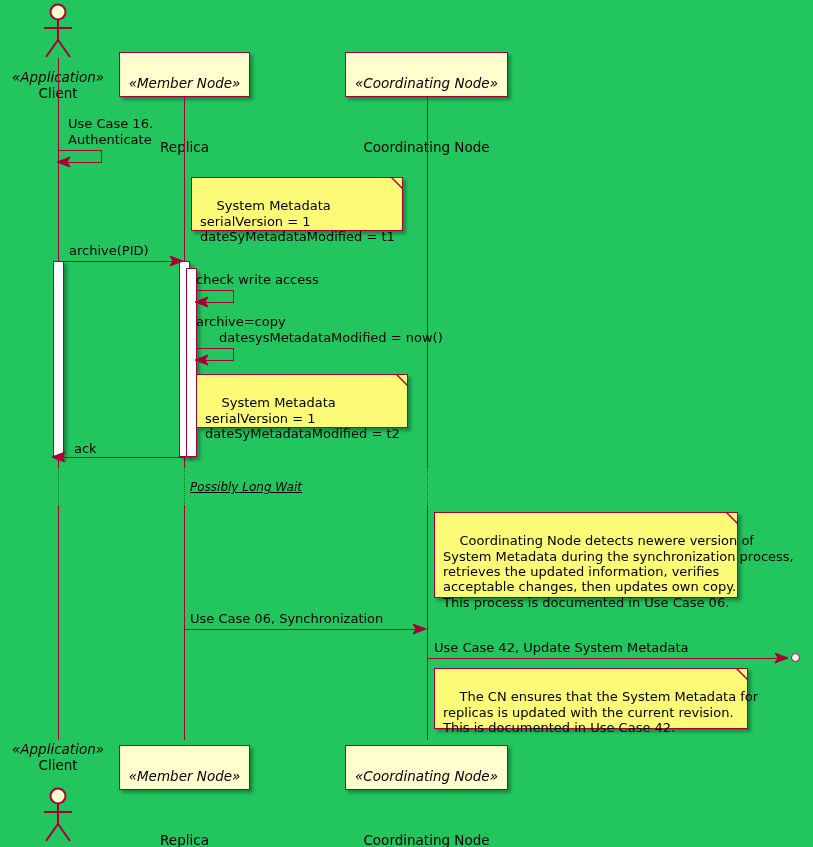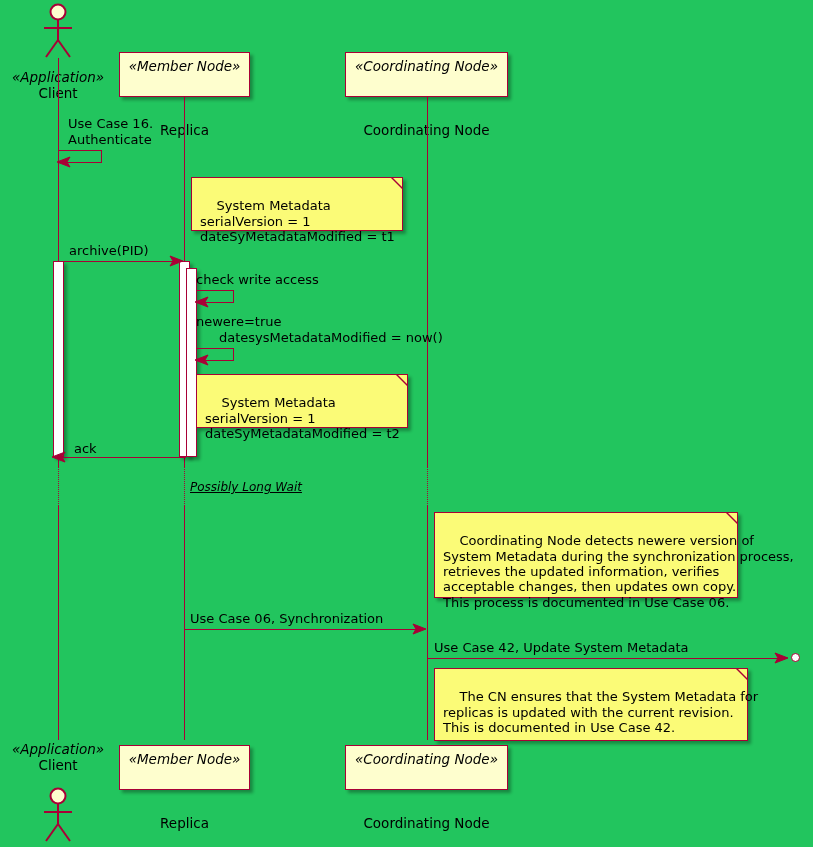--- a/index.html
+++ b/index.html
@@ -29,20 +29,21 @@
     text-align: center;
     color: #000000;
     line-height: 1.18;
     padding-top: 6px;
   }
   .participant .stereo {
     display: block;
     font-style: italic;
     font-size: 13.5px;
     white-space: nowrap;
+    margin-top: 17px;
   }
   .participant .pname {
     display: block;
     font-size: 13.5px;
     white-space: nowrap;
     margin-top: 48px;
   }
 
   
   .actor-label {
@@ -224,21 +225,21 @@
   </svg>
 
   <div class="msg-label" style="left:196px; top:272px;">check write access</div>
   <div class="msg-line" style="left:196px; top:290px; width:38px;"></div>
   <div class="msg-vline" style="left:233px; top:290px; height:12px;"></div>
   <div class="msg-line" style="left:196px; top:302px; width:38px;"></div>
   <svg class="arrow-head" style="left:194px; top:295px;" width="16" height="14">
     <path d="M1,7 L14,2 L11,7 L14,12 Z" fill="#A80036" stroke="#A80036" stroke-width="1"></path>
   </svg>
 
-  <div class="msg-label" style="left:196px; top:314px;">newere=true</div>
+  <div class="msg-label" style="left:196px; top:314px;">archive=copy</div>
   <div class="msg-label" style="left:180px; top:330px;margin-left:39px;">datesysMetadataModified = now()</div>
   <div class="msg-line" style="left:196px; top:348px; width:38px;"></div>
   <div class="msg-vline" style="left:233px; top:348px; height:12px;"></div>
   <div class="msg-line" style="left:196px; top:360px; width:38px;"></div>
   <svg class="arrow-head" style="left:194px; top:353px;" width="16" height="14">
     <path d="M1,7 L14,2 L11,7 L14,12 Z" fill="#A80036" stroke="#A80036" stroke-width="1"></path>
   </svg>
 
   <div class="note" style="left:196px; top:374px; width:212px; height:54px;">
     <span>System Metadata
@@ -272,21 +273,21 @@
     <path d="M15,7 L2,2 L5,7 L2,12 Z" fill="#A80036" stroke="#A80036" stroke-width="1"></path>
   </svg>
 
   <div class="msg-label" style="left:434px; top:640px;">Use Case 42, Update System Metadata</div>
   <div class="msg-line" style="left:427px; top:658px; width:358px;"></div>
   <svg class="arrow-head" style="left:773px; top:651px;" width="16" height="14">
     <path d="M15,7 L2,2 L5,7 L2,12 Z" fill="#A80036" stroke="#A80036" stroke-width="1"></path>
   </svg>
   <div class="lost-circle" style="left:791px; top:653px;"></div>
 
-  <div class="note" style="left:434px; top:668px; width:314px; height:73px;">
+  <div class="note" style="left:434px; top:668px; width:314px; height:61px;">
     <span>The CN ensures that the System Metadata for
 replicas is updated with the current revision.
 This is documented in Use Case 42.</span>
     <span class="note-fold"></span>
     <span class="note-fold-inner"></span>
   </div>
 
   <div class="actor-label" style="left:0px; top:742px; width:116px;">
     <span class="stereo">«Application»</span>
     <span class="pname">Client</span>

